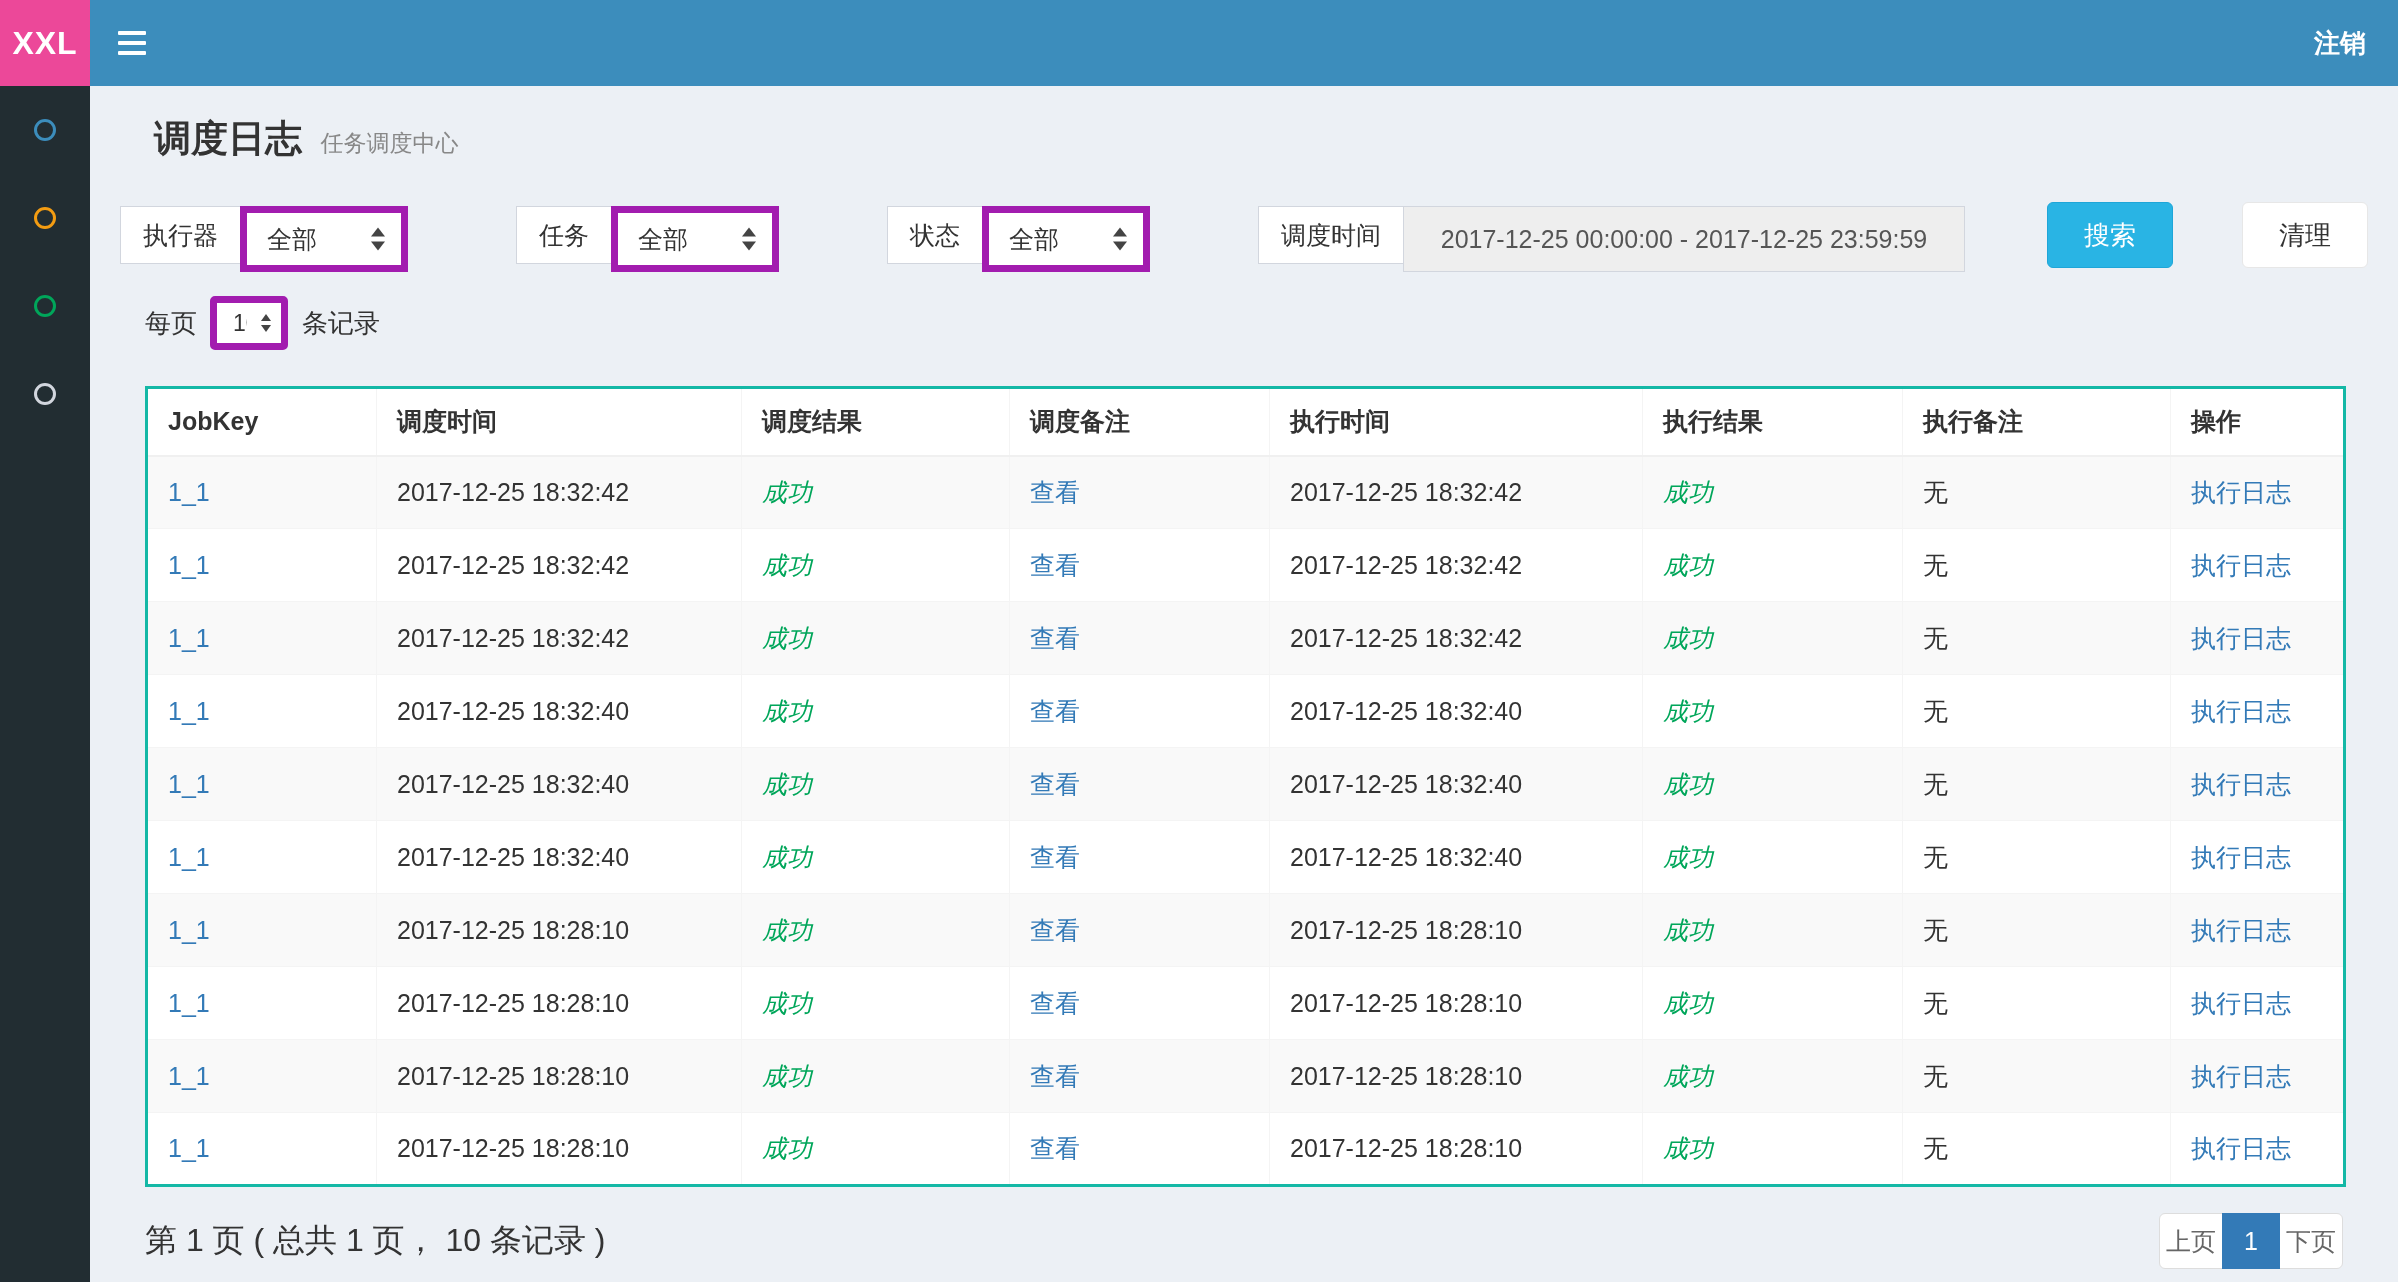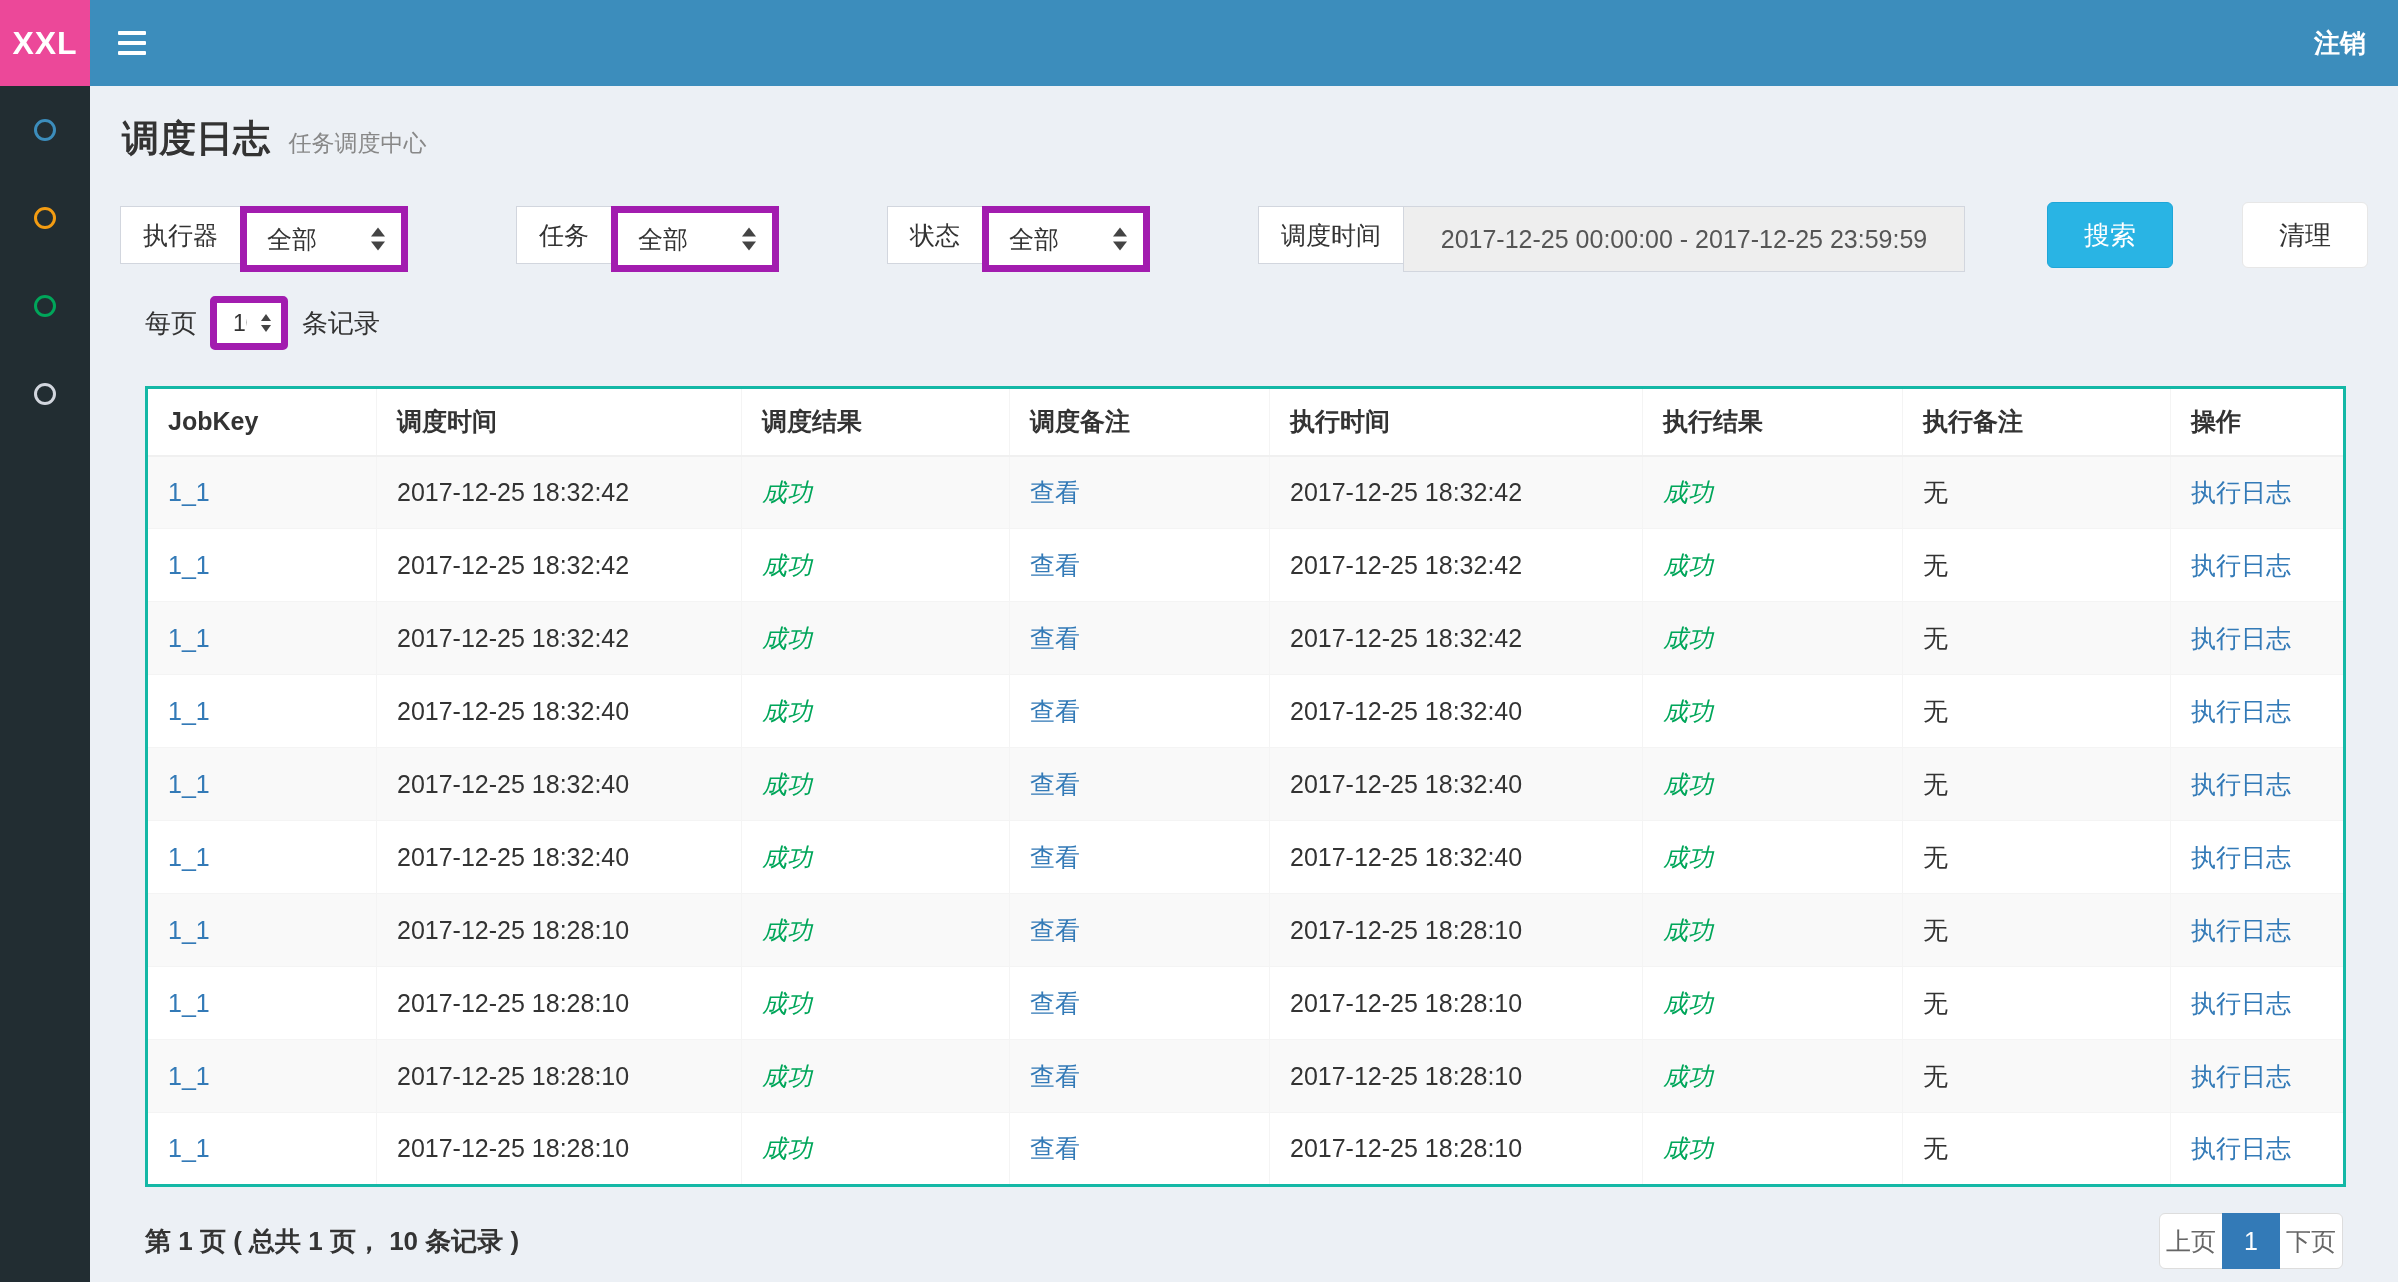--- a/index.html
+++ b/index.html
@@ -30,21 +30,21 @@
   .side-item { height:88px; display:flex; align-items:center; justify-content:center; cursor:pointer; }
   .circle-icon { width:22px; height:22px; border-radius:50%; border:3px solid #fff; }
   .c1 { border-color:#3c8dbc; }
   .c2 { border-color:#f39c12; }
   .c3 { border-color:#00a65a; }
   .c4 { border-color:#d2d6de; }
 
   
   .content { position:absolute; left:90px; top:86px; right:0; bottom:0; padding:0 30px; }
 
-  .page-header { padding:28px 0 0 2px; }
+  .page-header { padding:28px 0 0 2px;margin-left:32px; }
   .page-header h1 { display:inline; margin:0; font-size:37px; font-weight:700; color:#333; }
   .page-header .subtitle { font-size:23px; color:#888; margin-left:14px; }
 
   
   .filters { display:flex; align-items:center; margin-top:38px; height:66px; }
   .input-group { display:flex; height:58px; margin-right:108px;border-radius:30px; }
   .addon {
     display:flex; align-items:center; padding:0 22px; background:#fff;
     border:1px solid #d2d6de; font-size:25px; color:#333; white-space:nowrap;
   }
@@ -93,21 +93,21 @@
     overflow:hidden; white-space:nowrap;
   }
   .log-table th { height:68px; font-weight:700; color:#333; border-bottom:2px solid #f0f0f0; }
   .log-table td { height:73px; color:#333; }
   .log-table tbody tr:nth-child(odd) { background:#f9f9f9; }
   .link { color:#337ab7; text-decoration:none; cursor:pointer; }
   .success { color:#00a65a;font-style:italic; }
 
   
   .foot { display:flex; align-items:center; margin:26px 25px 0 25px; }
-  .summary { font-size:26px; color:#333;font-weight:bold; }
+  .summary { font-size:32px; color:#333; }
   .pager { margin-left:auto; display:flex; }
   .page-btn {
     min-width:58px; height:56px; display:flex; align-items:center; justify-content:center;
     background:#fff; border:1px solid #ddd; font-size:25px; color:#666;
     padding:0 6px; margin-left:-1px; cursor:pointer; text-decoration:none;
   }
   .page-btn.prev { border-radius:6px 0 0 6px; }
   .page-btn.next { border-radius:0 6px 6px 0; }
   .page-btn.current { background:#337ab7; border-color:#337ab7; color:#fff; position:relative; z-index:1; }
 </style>

